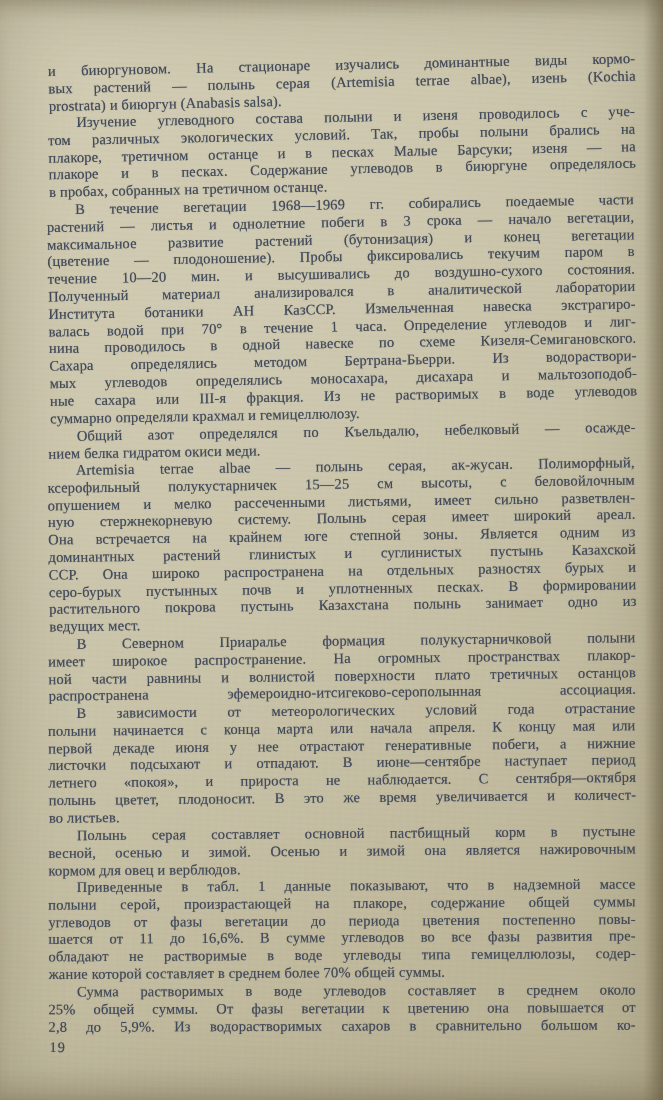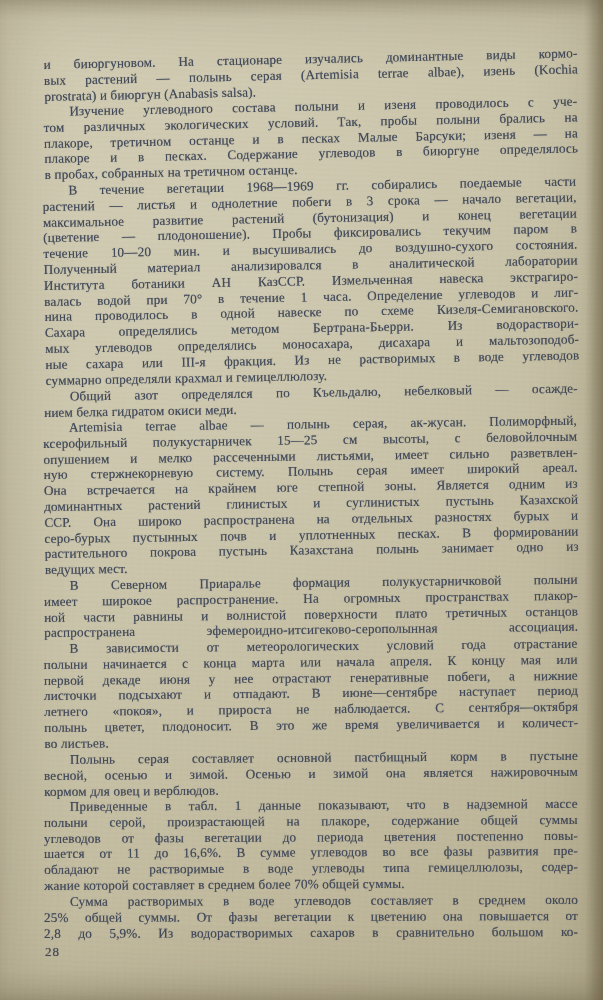--- a/index.html
+++ b/index.html
@@ -117,16 +117,16 @@
         <div class="line just">шается от 11 до 16,6%. В сумме углеводов во все фазы развития пре-</div>
         <div class="line just">обладают не растворимые в воде углеводы типа гемицеллюлозы, содер-</div>
         <div class="line">жание которой составляет в среднем более 70% общей суммы.</div>
       </div>
       <div class="paragraph indent" style="transform: rotate(-0.215deg);">
         <div class="line just">Сумма растворимых в воде углеводов составляет в среднем около</div>
         <div class="line just">25% общей суммы. От фазы вегетации к цветению она повышается от</div>
         <div class="line just">2,8 до 5,9%. Из водорастворимых сахаров в сравнительно большом ко-</div>
       </div>
     </div>
-  <div class="page-number">28</div>
+  <div class="page-number">19</div>
   <div class="texture"></div>
   <div class="vignette"></div>
 </div>
 
 </body></html>

